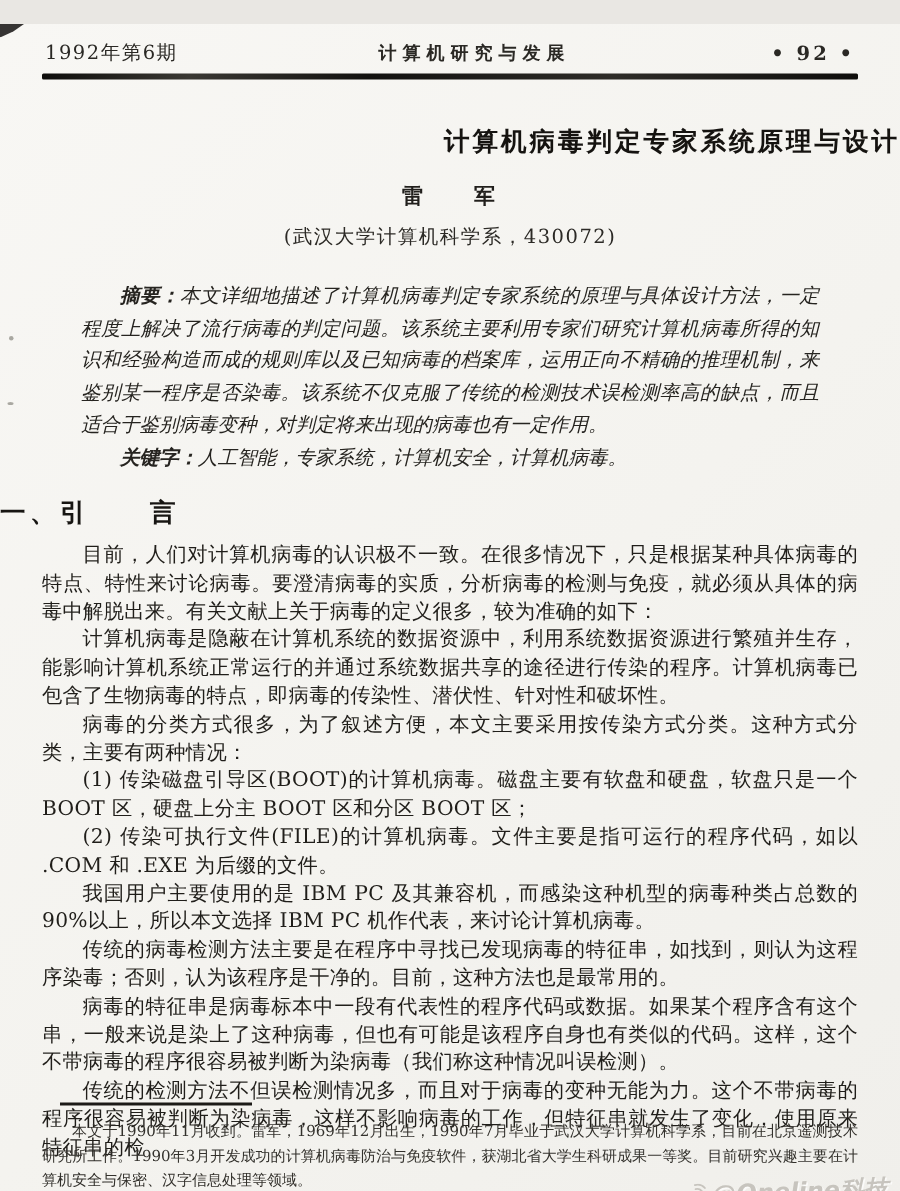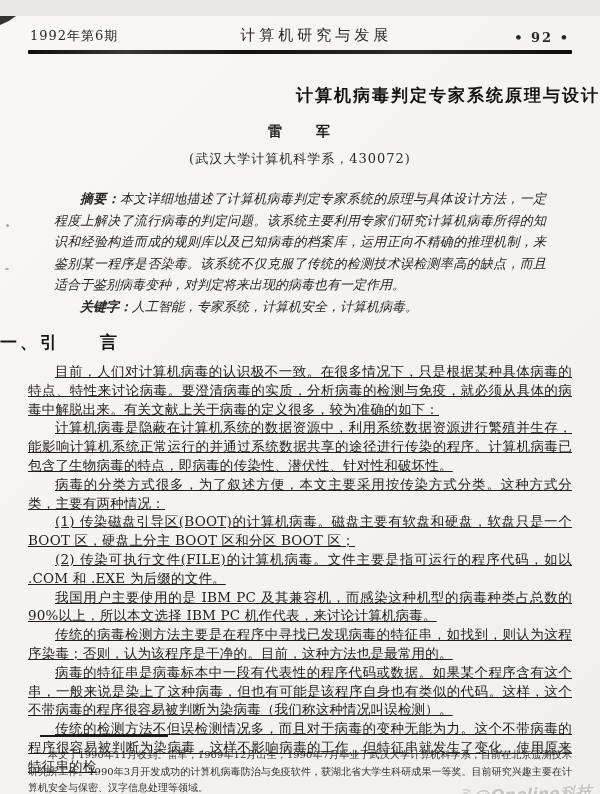--- a/index.html
+++ b/index.html
@@ -15,21 +15,21 @@
   
   .corner-mark{position:absolute;top:0;left:0;width:16px;height:9px;background:#141210;
     clip-path:polygon(0 0,100% 0,55% 55%,0 100%);opacity:.85;}
   .speck{position:absolute;background:#6a675f;border-radius:50%;opacity:.55;}
   .speck.s1{left:6px;top:208px;width:3px;height:3px;}
   .speck.s2{left:5px;top:252px;width:4px;height:2px;}
   
   .header{display:flex;justify-content:space-between;align-items:flex-end;
     padding:10px 30px 0 30px;font-size:13px;color:#2a2824;}
   .header .issue{font-family:"DejaVu Serif","Liberation Serif",serif;letter-spacing:1px;}
-  .header .journal{font-weight:400;font-size:15px;letter-spacing:4px;}
+  .header .journal{font-weight:700;font-size:12px;letter-spacing:4px;}
   .header .pageno{letter-spacing:2px;font-weight:700;}
   .rule{height:4px;margin:5px 28px 0 28px;
     background:linear-gradient(90deg,#0e0d0b,#3a3833 18%,#12110f 40%,#2e2c28 70%,#0e0d0b);
     border-radius:1px;}
   
   .title{margin-top:30px;text-align:right;font-size:17px;font-weight:700;
     letter-spacing:2px;color:#151310;
     font-family:"DejaVu Sans","Liberation Sans",sans-serif;}
   .author{margin-top:16px;text-align:center;font-size:14px;font-weight:700;letter-spacing:2px;}
   .affil{margin-top:9px;text-align:center;font-size:13px;color:#2c2a26;letter-spacing:1px;}
@@ -37,21 +37,21 @@
   .abstract{margin:20px 54px 0 54px;font-size:13px;line-height:21.5px;
     font-style:italic;color:#262420;text-align:justify;}
   .abstract p{margin:0;text-indent:2em;}
   .abstract .lbl{font-weight:700;font-style:italic;}
   
   .sec-heading{margin-top:14px;font-size:17px;font-weight:700;
     letter-spacing:3px;font-family:"DejaVu Sans","Liberation Sans",sans-serif;color:#171512;}
   
   .body{margin:8px 28px 0 28px;font-size:13.5px;line-height:18.8px;
     text-align:justify;color:#201e1a;letter-spacing:.2px;}
-  .body p{margin:0;text-indent:2em;text-decoration:underline;}
+  .body p{margin:0;text-indent:2em;}
   
   .foot-rule{position:absolute;left:40px;top:719px;width:128px;height:2px;background:#1c1a17;}
   .footnote{position:absolute;left:28px;right:28px;top:731px;
     font-size:10px;line-height:16.5px;color:#33312c;text-align:justify;}
   .footnote p{margin:0;text-indent:2em;}
   
   .watermark{position:absolute;right:8px;bottom:4px;display:flex;align-items:center;gap:4px;
     color:#bdbab3;opacity:.8;font-weight:700;font-size:16px;font-style:italic;
     font-family:"DejaVu Sans","Liberation Sans",sans-serif;
     text-shadow:1px 1px 0 rgba(255,255,255,.9);transform:rotate(-2deg);}

